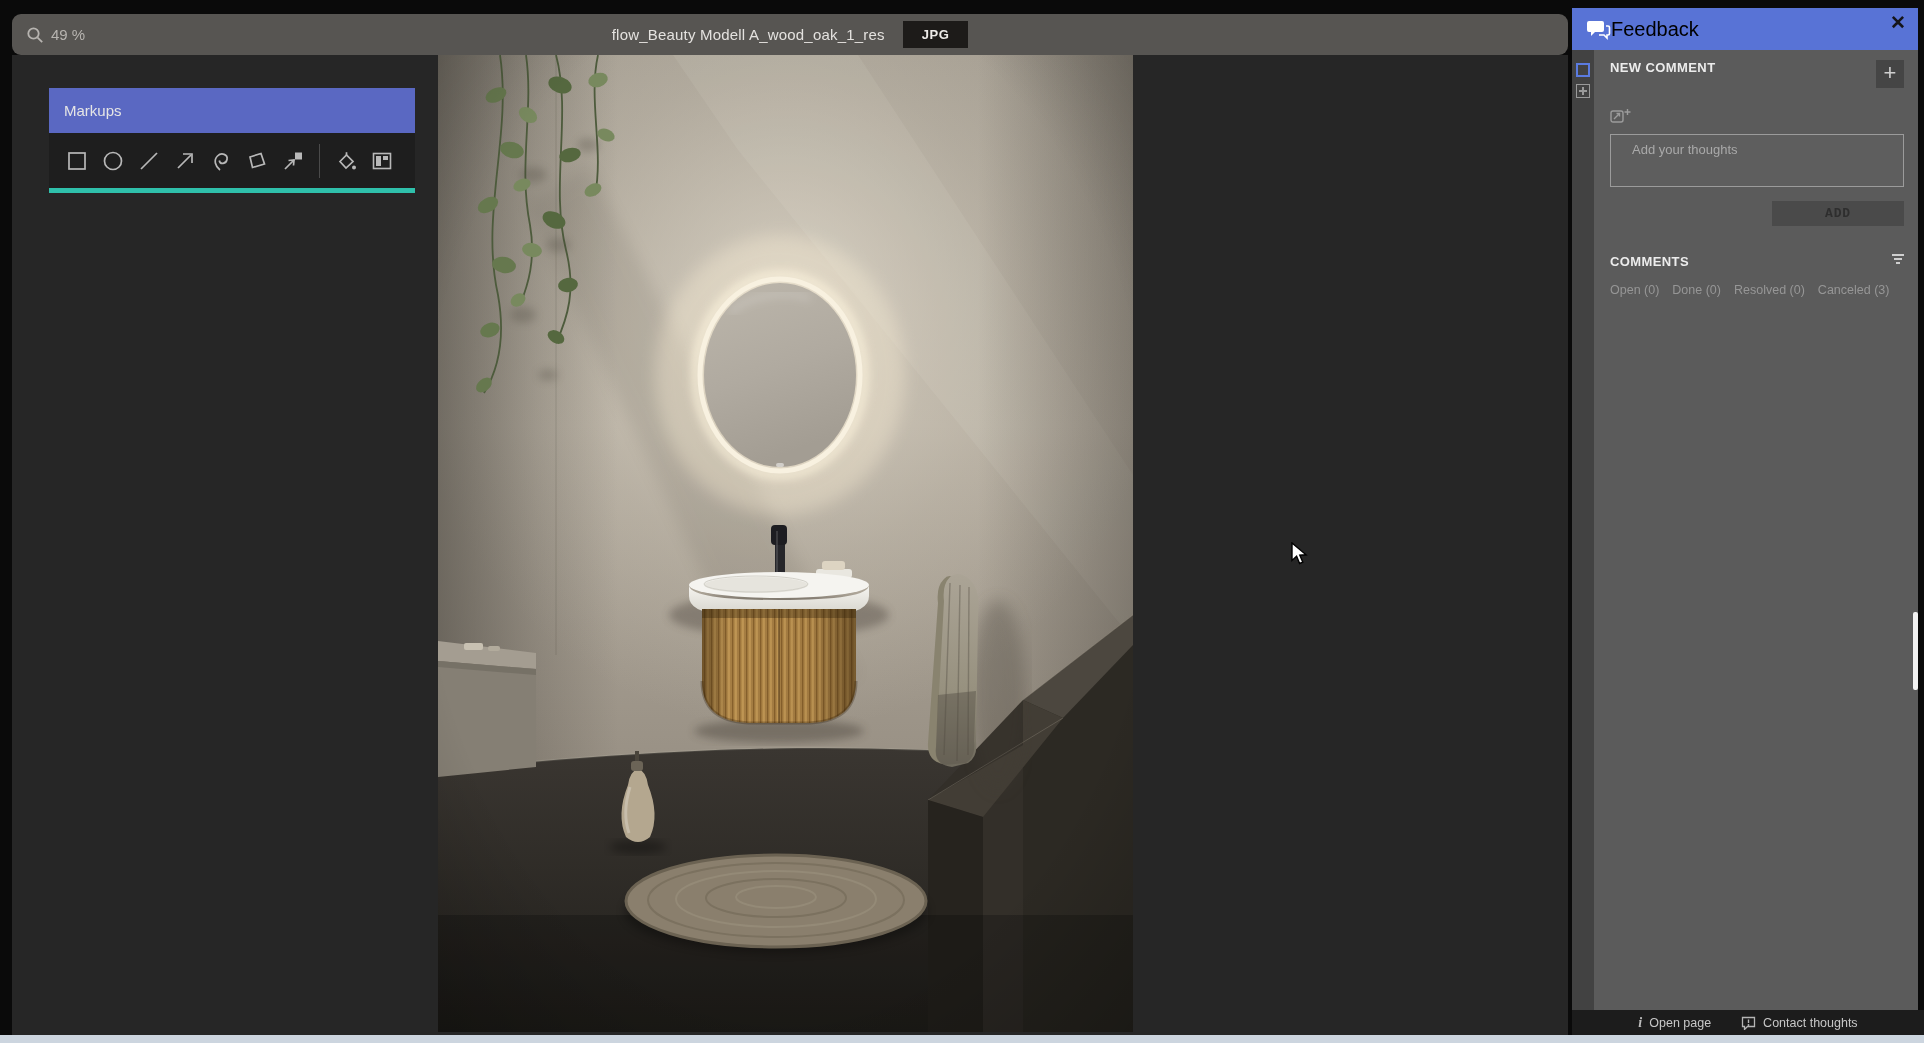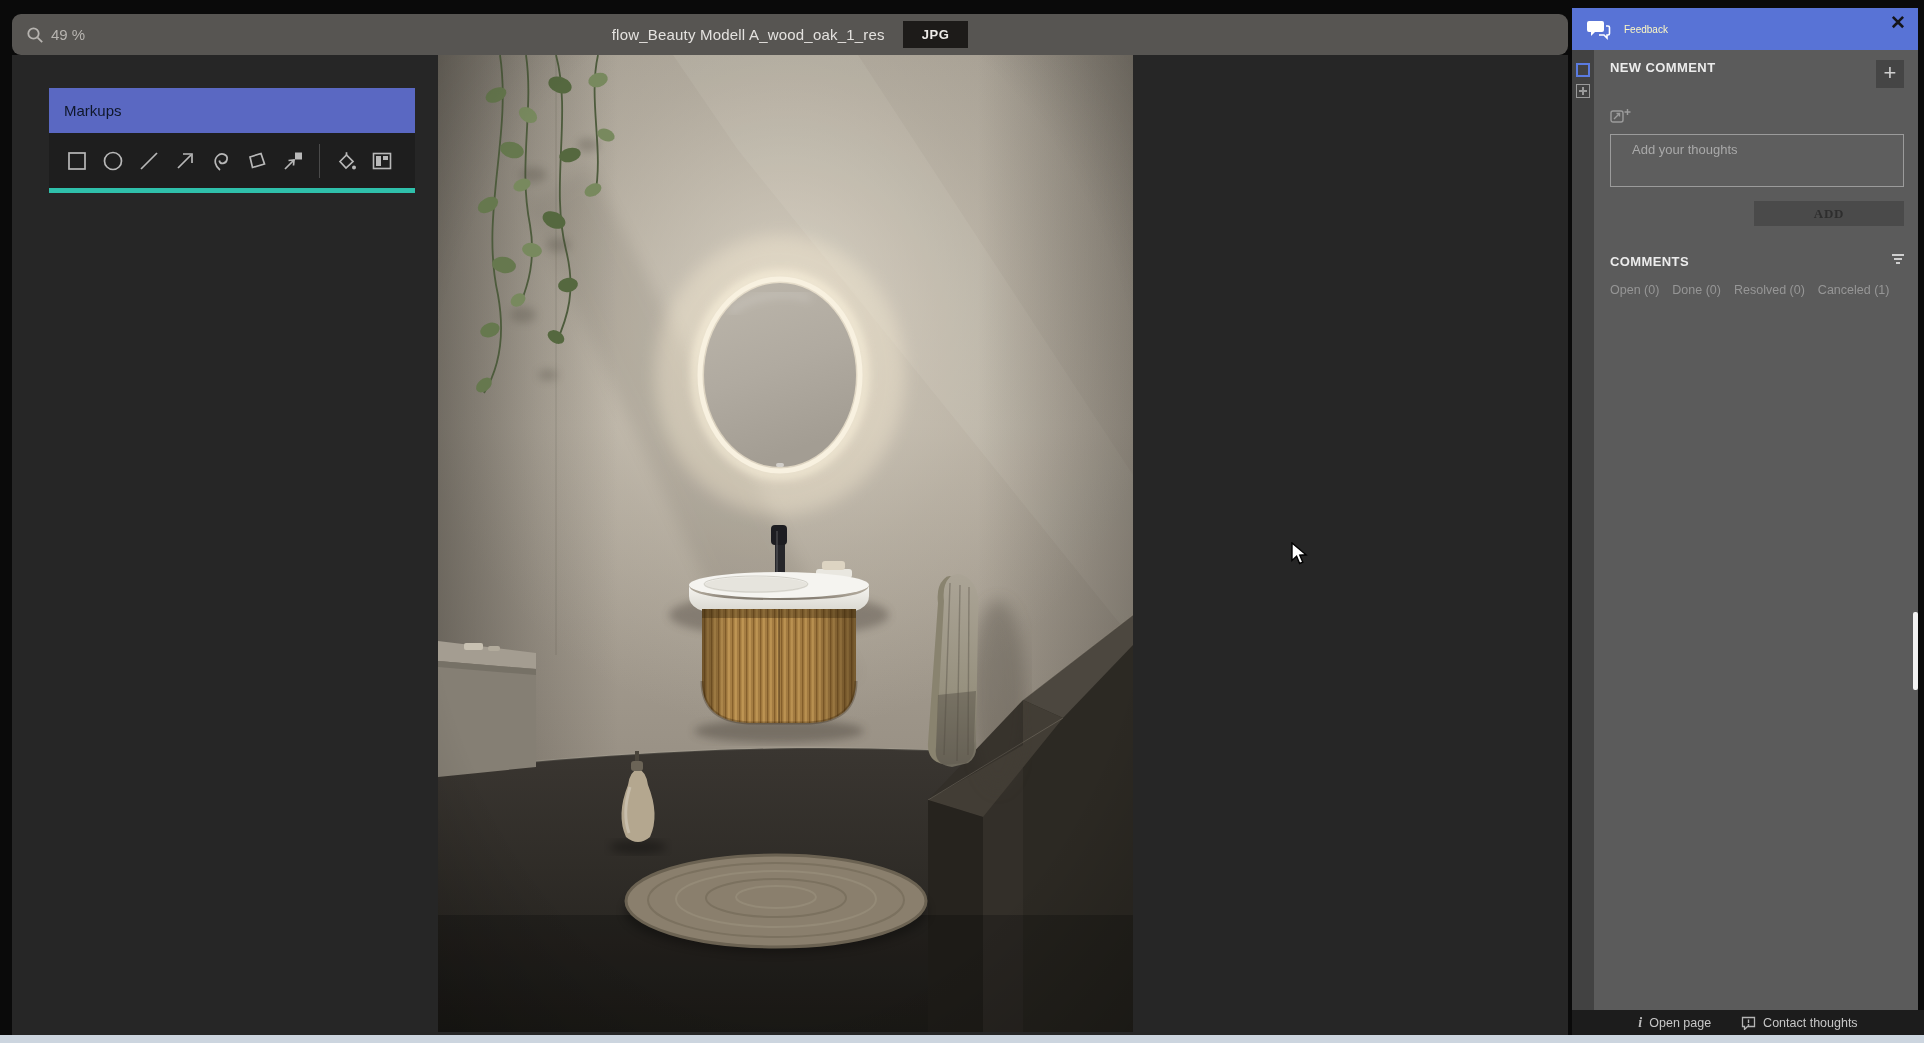--- a/index.html
+++ b/index.html
@@ -16,39 +16,39 @@
   #doc-title { color:#e4e2df; font-size:15px; letter-spacing:.2px; }
   #format-badge { background:#1d1b19; color:#edebe8; font-size:13px; font-weight:bold;
                   letter-spacing:.5px; padding:6px 19px; }
 
   
   #canvas { position:absolute; left:12px; top:55px; width:1556px; height:980px;
             background:#262626; }
 
   
   #markups { position:absolute; left:37px; top:33px; width:366px; }
-  #markups-header { height:45px; background:#5a68c2; color:#0f172a; font-size:15px;
+  #markups-header { height:45px; background:#5a68c2; color:#e5e5e5; font-size:15px;
                     display:flex; align-items:center; padding-left:15px; }
   #markups-toolbar { height:55px; background:#1e1e1e; display:flex; align-items:center;
                      padding-left:16px; }
   .tool { width:24px; height:24px; margin-right:12px; display:flex; align-items:center;
           justify-content:center; cursor:pointer; }
   .tool svg { width:24px; height:24px; }
   .tool-divider { width:1px; height:34px; background:#4a4a4a; margin:0 14px 0 2px; }
   #markups-underline { height:5px; background:#2fc0ab; }
 
   
   #image-wrap { position:absolute; left:426px; top:0px; width:695px; height:977px; }
   #cursor { position:absolute; left:1290px; top:542px; width:22px; height:24px; z-index:50; }
 
   
   #feedback { position:absolute; left:1572px; top:8px; width:346px; height:1027px; }
   #fb-header { height:42px; background:#5873d6; display:flex; align-items:center;
                padding:0 12px 0 15px; }
-  #fb-header .fb-title { color:#fef9c3; font-size:10px; margin-left:13px; flex:1; }
+  #fb-header .fb-title { color:#000000; font-size:20px; flex:1; }
   #fb-close { color:#15151a; font-size:19px; font-weight:bold; line-height:1;
               cursor:pointer; align-self:flex-start; margin-top:5px; }
   #fb-body { position:relative; height:960px; background:#5b5b5b; display:flex; }
   #fb-strip { width:22px; background:#424242; padding-top:13px; display:flex;
               flex-direction:column; align-items:center; gap:7px; }
   .strip-box1 { width:14px; height:14px; border:2px solid #5b7be0; background:transparent; }
   .strip-box2 { width:14px; height:14px; border:1px solid #9a9a9a; position:relative; }
   .strip-box2:before, .strip-box2:after { content:""; position:absolute; background:#9a9a9a; }
   .strip-box2:before { left:2px; right:2px; top:5px; height:2px; }
   .strip-box2:after  { top:2px; bottom:2px; left:5px; width:2px; }
@@ -56,23 +56,23 @@
   .fb-row { display:flex; align-items:flex-start; }
   .section-heading { color:#ececec; font-size:13px; font-weight:bold; letter-spacing:.4px; flex:1; }
   #new-plus-btn { width:28px; height:28px; background:#454545; color:#cfcfcf;
                   font-size:22px; line-height:26px; text-align:center; cursor:pointer; }
   #attach-row { margin-top:20px; height:14px; }
   #comment-box { margin-top:12px; width:100%; height:53px; background:rgba(255,255,255,0.02);
                  border:1px solid #9b9b9b; resize:none; color:#e8e8e8; font-size:13px;
                  font-family:"Liberation Sans", sans-serif; padding:7px 21px; outline:none; }
   #comment-box::placeholder { color:#a9a9a9; }
   #add-row { margin-top:10px; display:flex; justify-content:flex-end; }
-  #add-btn { width:150px; height:25px; background:#4a4a4a; border:none; color:#2e2e2e;
+  #add-btn { width:132px; height:25px; background:#4a4a4a; border:none; color:#2e2e2e;
              font-size:13px; font-weight:bold; letter-spacing:.8px; cursor:pointer;
-             font-family:Liberation Serif, serif; }
+             font-family:Liberation Mono, monospace; }
   #comments-section { margin-top:28px; }
   #filter-icon { display:flex; flex-direction:column; align-items:center; gap:2px; cursor:pointer; }
   #filter-icon span { display:block; height:2px; background:#cfcfcf; }
   #filter-icon span:nth-child(1){ width:12px; }
   #filter-icon span:nth-child(2){ width:8px; }
   #filter-icon span:nth-child(3){ width:4px; }
   #status-row { margin-top:14px; display:flex; gap:13px; color:#969696; font-size:12.5px; }
   #status-row span { cursor:pointer; }
   #scroll-thumb { position:absolute; left:1913px; top:612px; width:5px; height:78px;
                   background:#f2f2f2; border-radius:2px; }
@@ -408,21 +408,21 @@
           <div id="filter-icon">
             <span></span>
               <span></span>
               <span></span>
           </div>
         </div>
         <div id="status-row">
           <span>Open (0)</span>
           <span>Done (0)</span>
           <span>Resolved (0)</span>
-          <span>Canceled (1)</span>
+          <span>Canceled (3)</span>
         </div>
       </div>
     </div>
   </div>
 </div>
 
 <div id="scroll-thumb"></div>
 
 <div id="fb-footer">
   <div class="footer-item">

